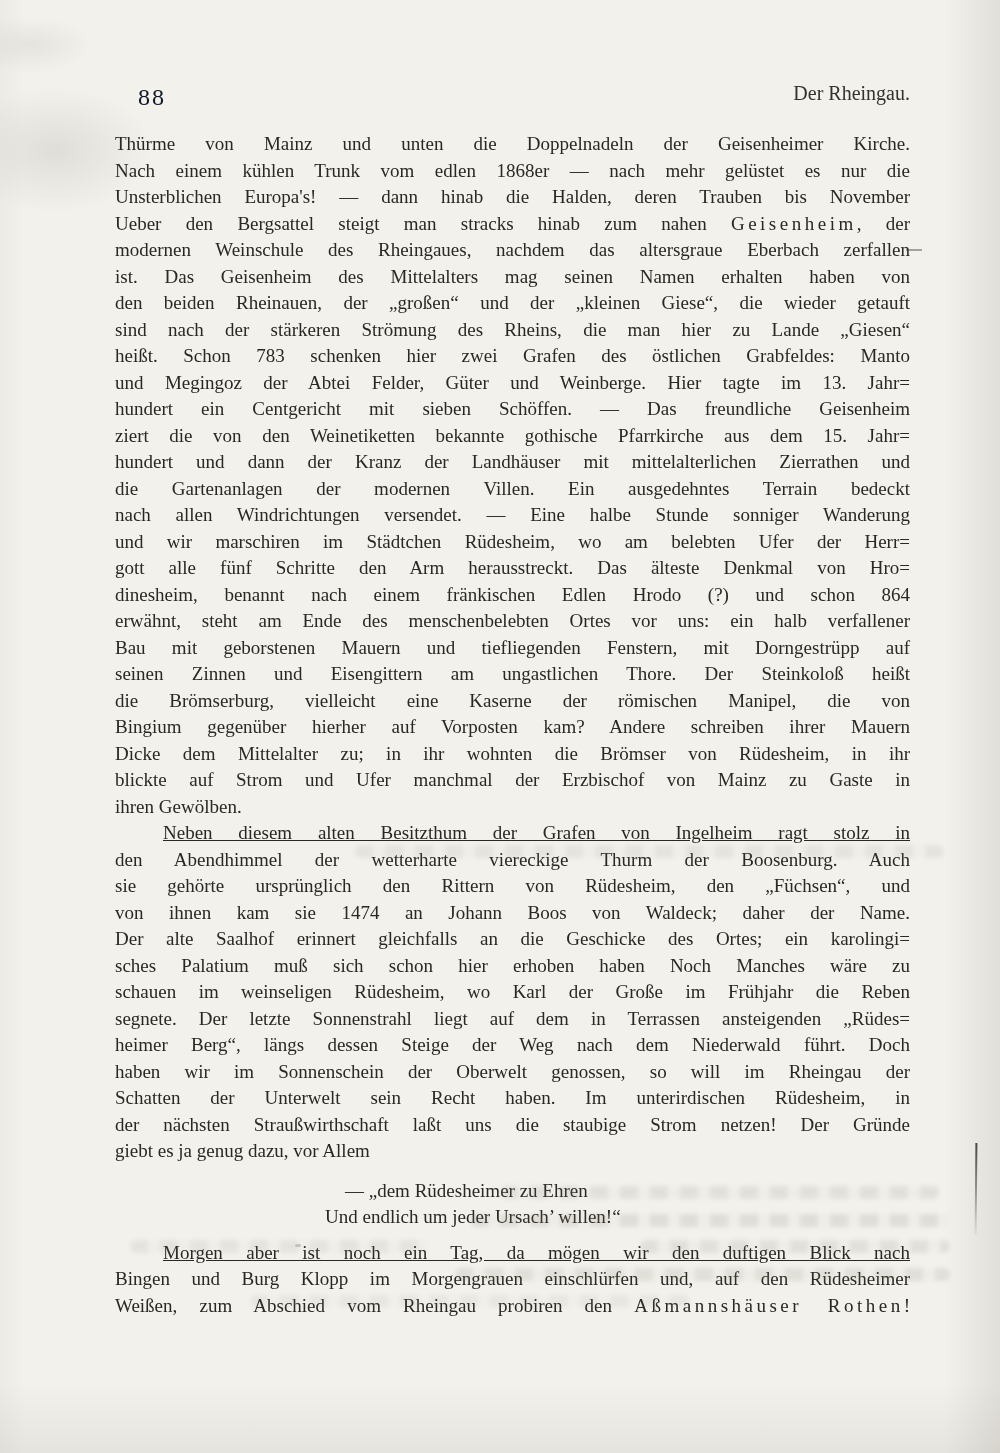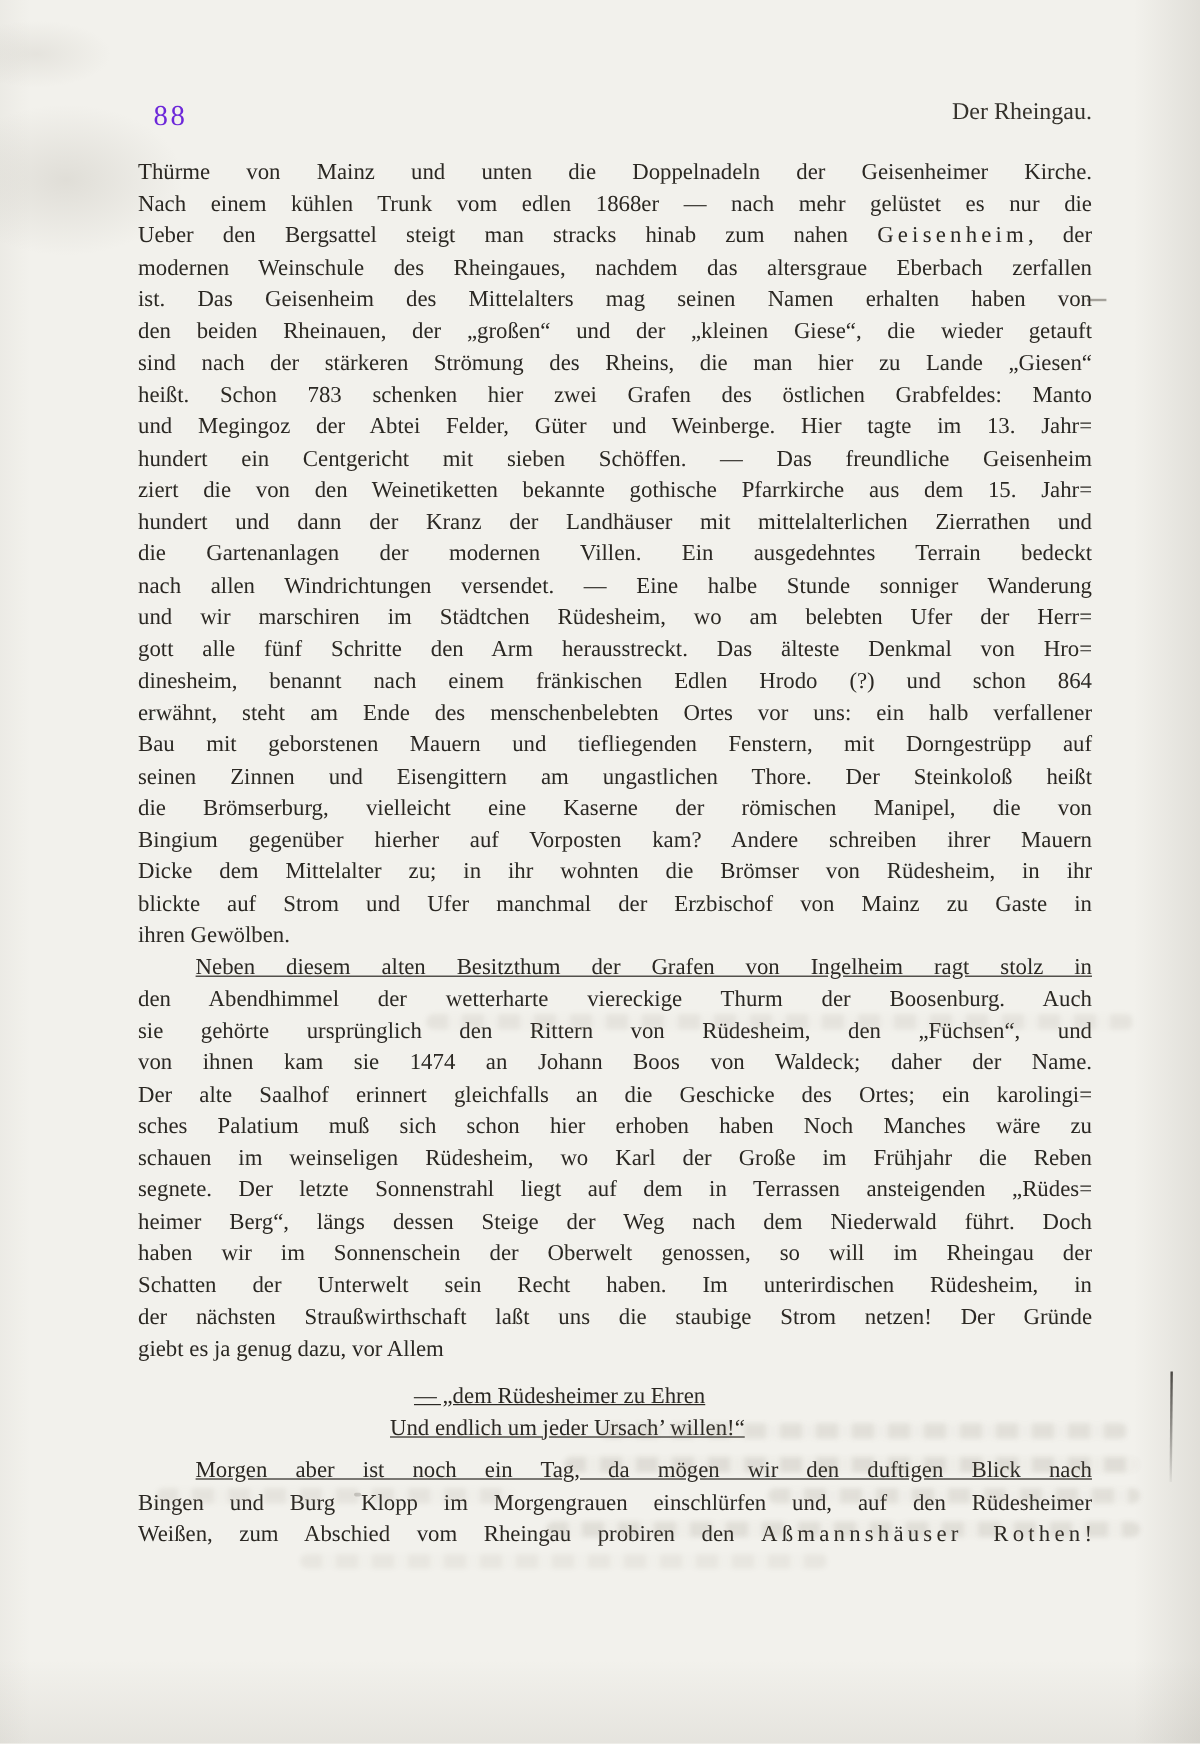--- a/index.html
+++ b/index.html
@@ -13,37 +13,37 @@
   .paper-shading {
     position:absolute; inset:0; pointer-events:none;
     background:
       radial-gradient(ellipse 140px 90px at 55px 150px, rgba(150,144,132,0.20), transparent 70%),
       radial-gradient(ellipse 90px 40px at 30px 45px,  rgba(150,144,132,0.14), transparent 70%),
       linear-gradient(to left,  rgba(118,112,100,0.14), transparent 55px),
       linear-gradient(to top,   rgba(118,112,100,0.10), transparent 70px),
       linear-gradient(to right, rgba(118,112,100,0.05), transparent 25px);
   }
   .page-number {
-    position:absolute; left:128px; top:84px;
-    font-size:24px; letter-spacing:2px; color:#6d28d9;
+    position:absolute; left:138px; top:84px;
+    font-size:24px; letter-spacing:2px; color:#0f172a;
   }
   .running-title {
     position:absolute; left:115px; top:82px; width:795px;
     text-align:right; font-size:20px; color:#35322c;
   }
   .text-block {
     position:absolute; left:115px; top:131px; width:795px;
     font-size:19px; line-height:26.5px;
     text-rendering:optimizeLegibility;
   }
   .line { text-align:justify; text-align-last:justify; min-height:26.5px; }
   .line.short-last { text-align-last:left; }
   .paragraph.indent .line:first-child { text-indent:48px;text-decoration:underline; }
   .sperr { letter-spacing:3.5px; }
-  .verse { margin:13px 0 9px 0;text-decoration:underline; }
+  .verse { margin:13px 0 9px 0; }
   .verse .line { text-align:left; text-align-last:left; }
   .verse .line:first-child { padding-left:230px; }
   .verse .line:last-child  { padding-left:210px; }
 
   
   .ghost {
     position:absolute; pointer-events:none; border-radius:8px;
     background:repeating-linear-gradient(90deg,
       rgba(128,120,104,0.20) 0px, rgba(128,120,104,0.20) 18px,
       rgba(128,120,104,0.04) 18px, rgba(128,120,104,0.04) 30px);
@@ -61,20 +61,21 @@
 
 <div class="paper-shading"></div>
 
 <div>
   <span class="page-number">88</span>
   <div class="running-title">Der Rheingau.</div>
   <div class="text-block">
       <div class="paragraph">
         <div class="line">Thürme von Mainz und unten die Doppelnadeln der Geisenheimer Kirche.</div>
         <div class="line">Nach einem kühlen Trunk vom edlen 1868er — nach mehr gelüstet es nur die</div>
+        <div class="line">Unsterblichen Europa's! — dann hinab die Halden, deren Trauben bis November</div>
         <div class="line">Ueber den Bergsattel steigt man stracks hinab zum nahen <span class="sperr">Geisenheim</span>, der</div>
         <div class="line">modernen Weinschule des Rheingaues, nachdem das altersgraue Eberbach zerfallen</div>
         <div class="line">ist.  Das Geisenheim des Mittelalters mag seinen Namen erhalten haben von</div>
         <div class="line">den beiden Rheinauen, der „großen“ und der „kleinen Giese“, die wieder getauft</div>
         <div class="line">sind nach der stärkeren Strömung des Rheins, die man hier zu Lande „Giesen“</div>
         <div class="line">heißt.  Schon 783 schenken hier zwei Grafen des östlichen Grabfeldes: Manto</div>
         <div class="line">und Megingoz der Abtei Felder, Güter und Weinberge.  Hier tagte im 13. Jahr=</div>
         <div class="line">hundert ein Centgericht mit sieben Schöffen. — Das freundliche Geisenheim</div>
         <div class="line">ziert die von den Weinetiketten bekannte gothische Pfarrkirche aus dem 15. Jahr=</div>
         <div class="line">hundert und dann der Kranz der Landhäuser mit mittelalterlichen Zierrathen und</div>

